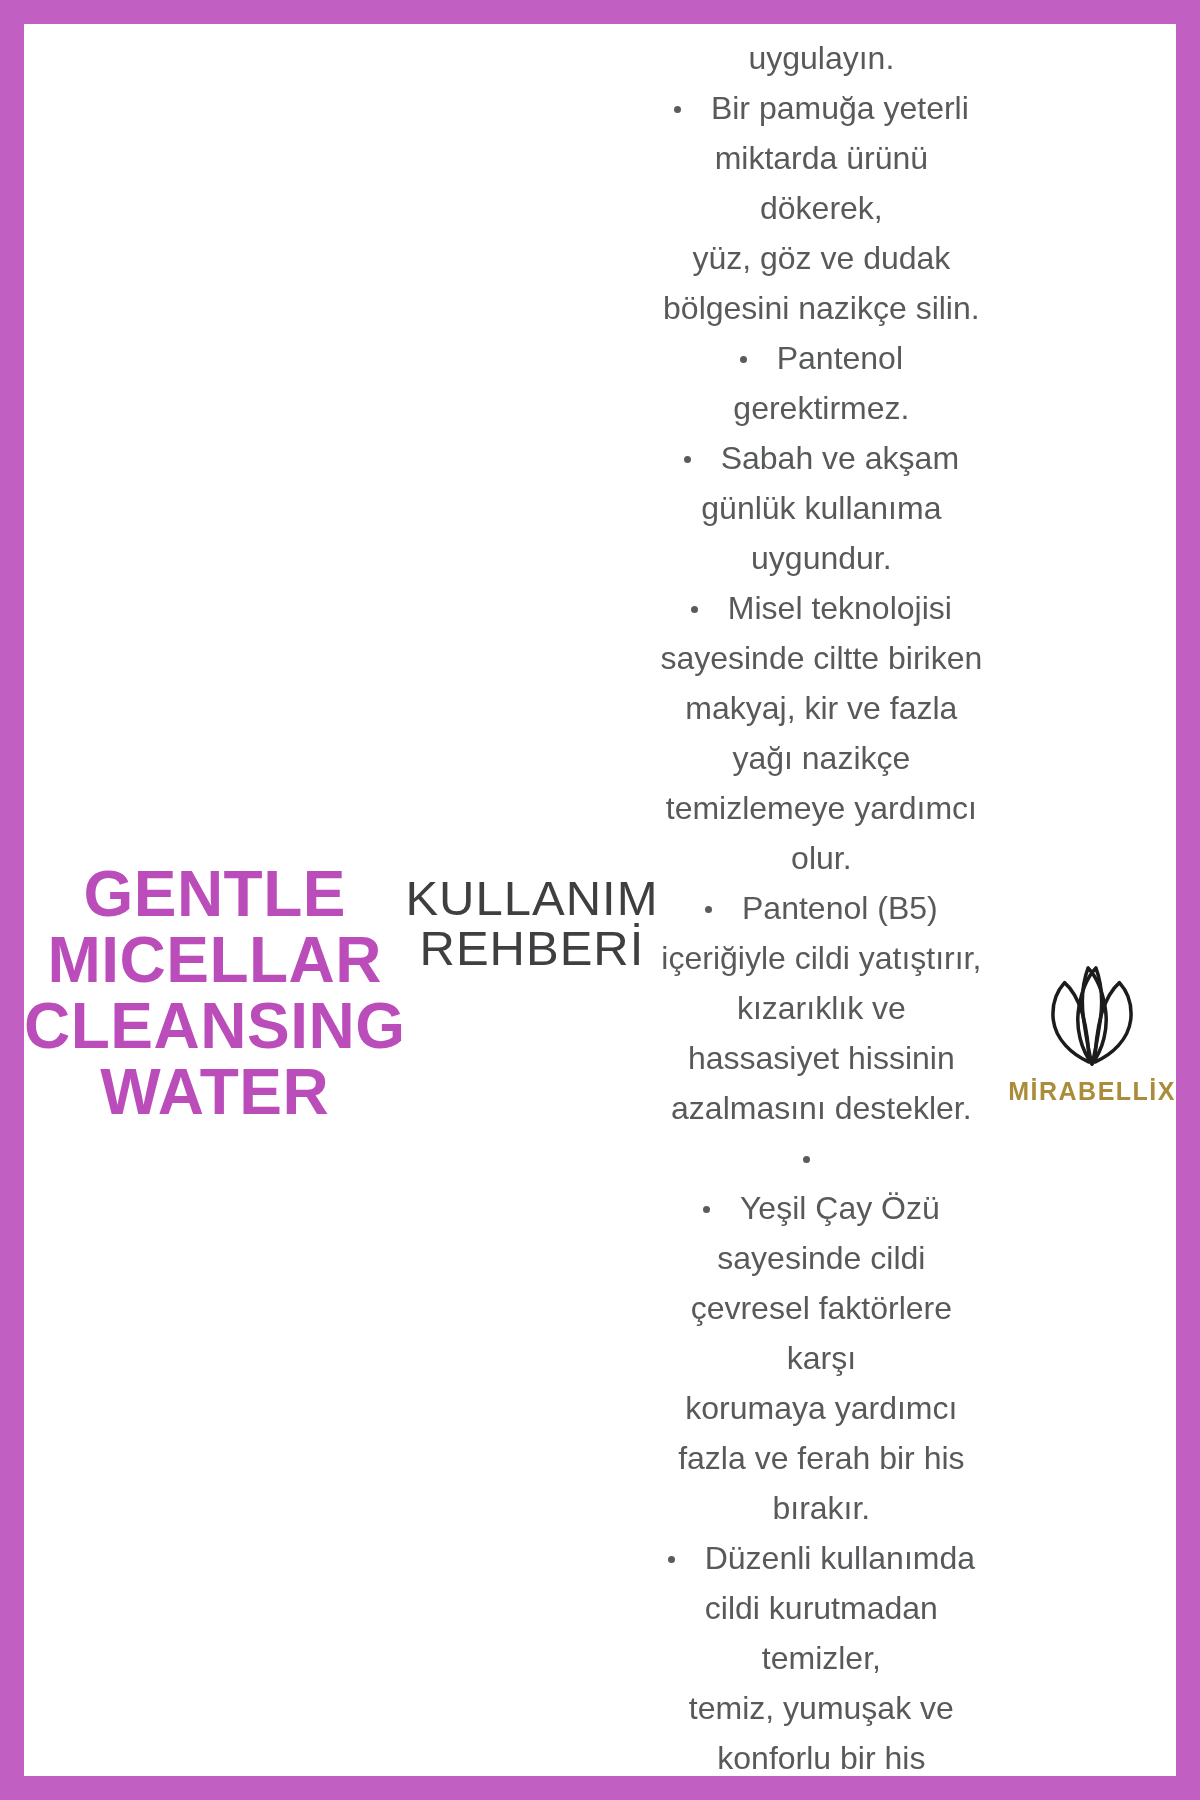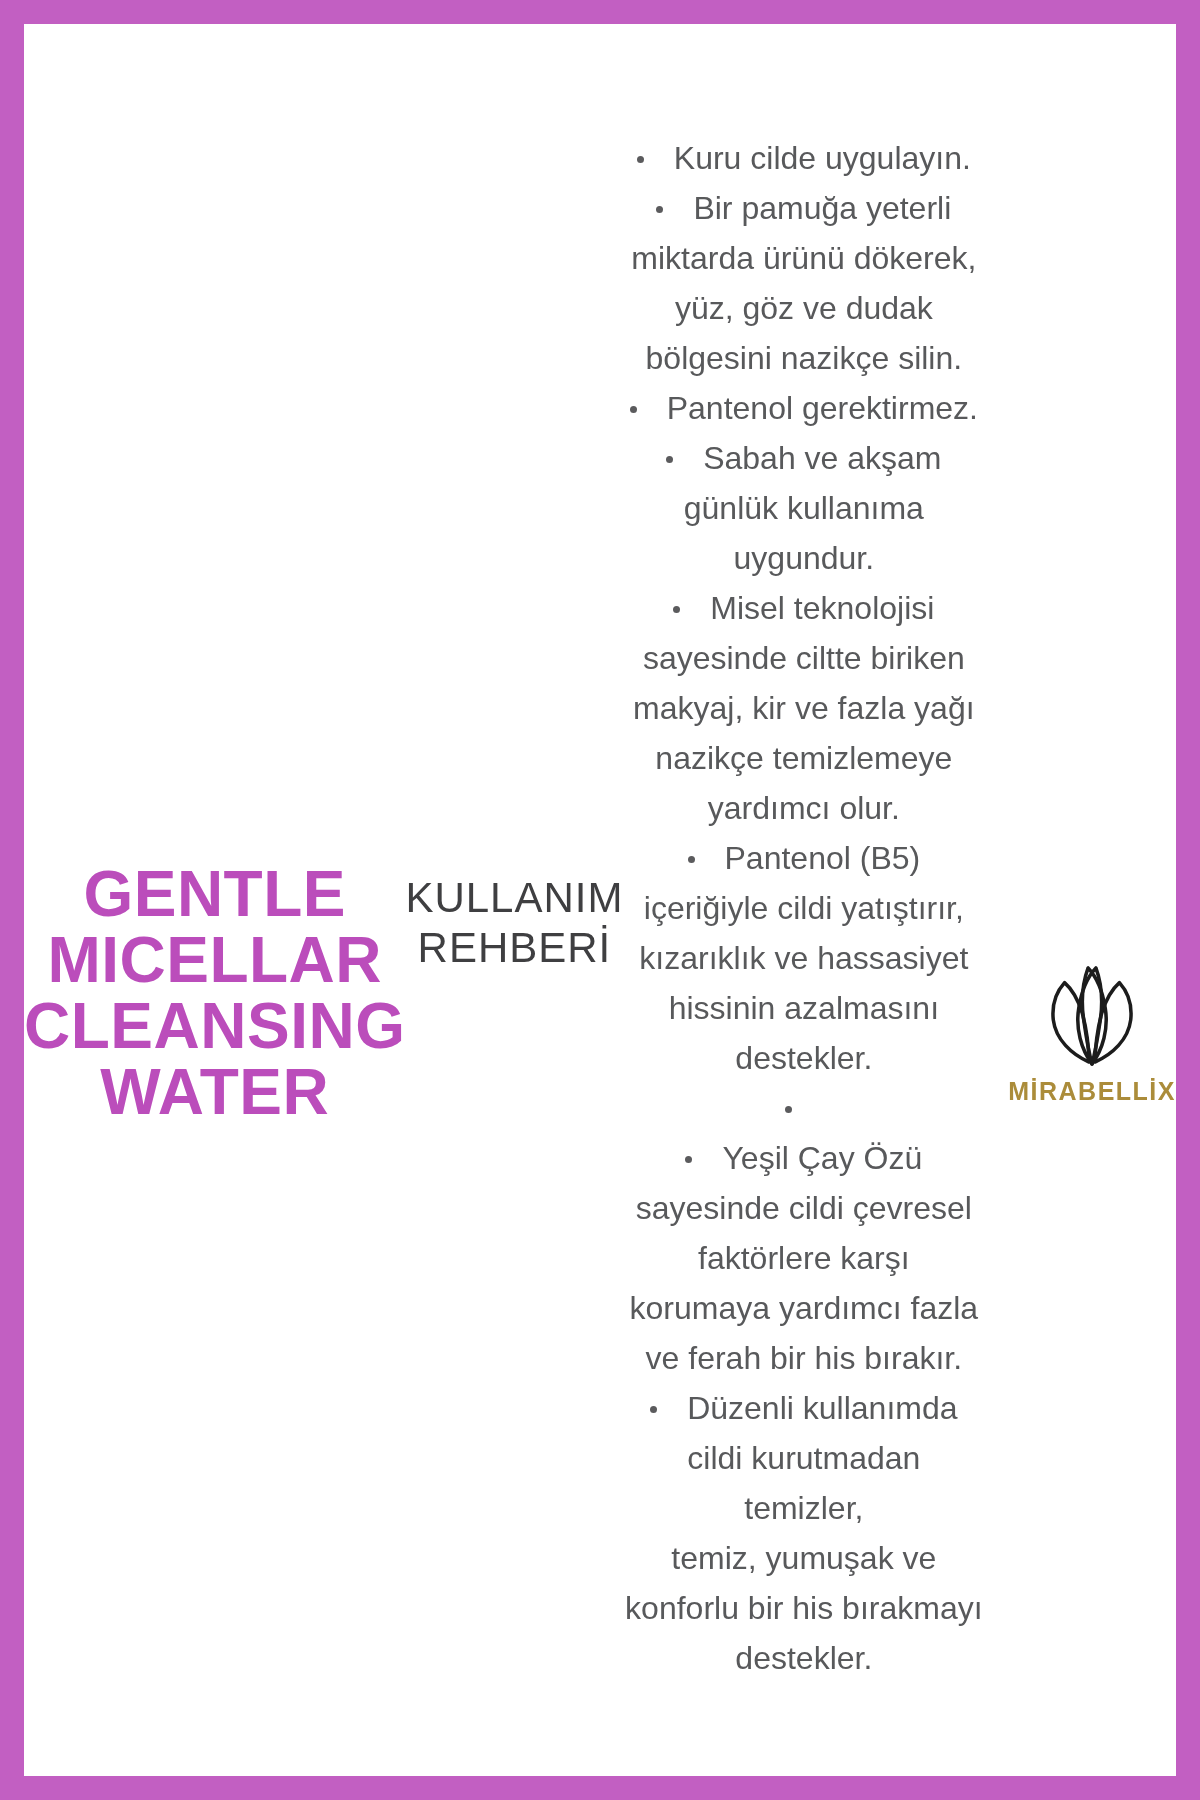--- a/index.html
+++ b/index.html
@@ -21,21 +21,21 @@
     font-size:64px;
     line-height:66px;
     font-weight:800;
     letter-spacing:0.5px;
   }
 
   .guide-heading {
     margin:46px 0 0 0;
     text-align:center;
     color:#3f3f41;
-    font-size:42px;
+    font-size:49px;
     line-height:50px;
     font-weight:500;
     letter-spacing:1px;
   }
 
   .usage-guide-list {
     list-style:none;
     margin:16px 0 0 0;
     padding:0;
     width:1020px;

